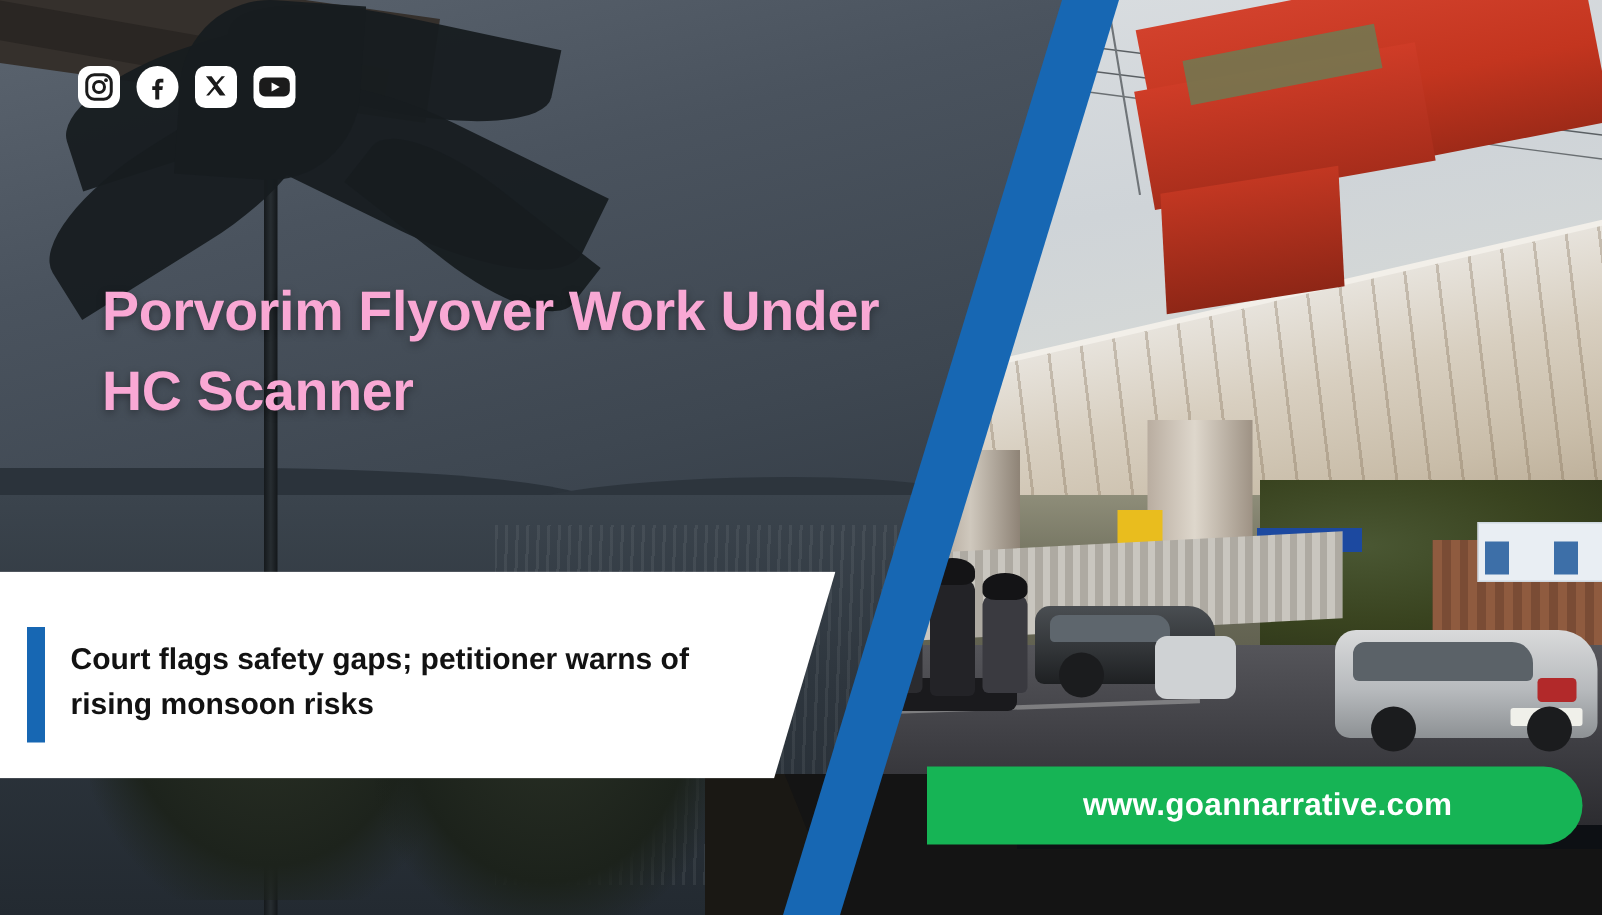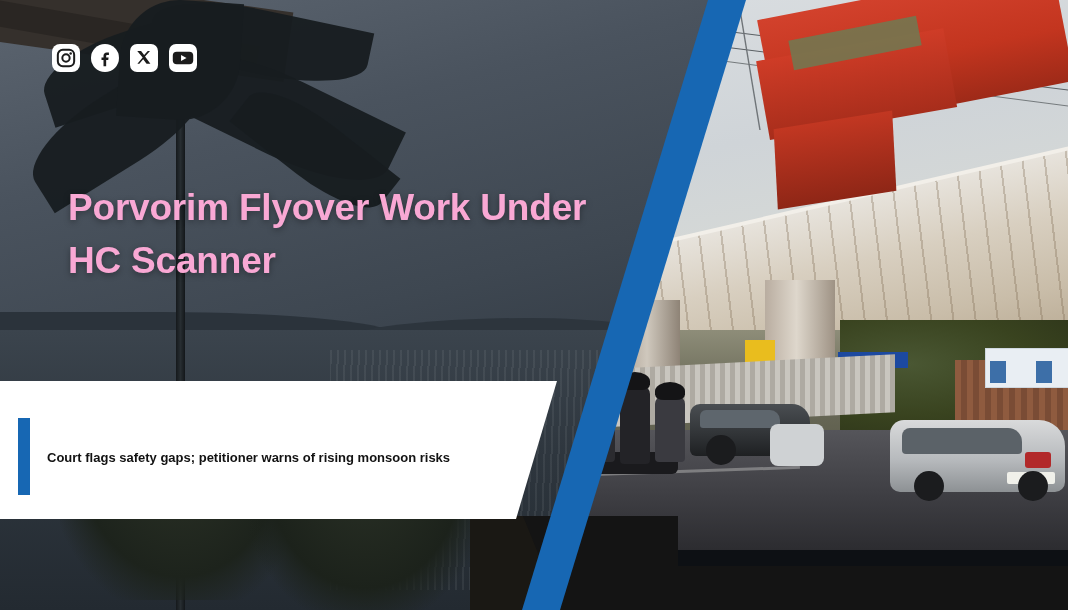--- a/index.html
+++ b/index.html
@@ -138,21 +138,21 @@
   }
 
   
   .sub-band{
     position:absolute;left:0;top:381px;width:600px;height:138px;background:#ffffff;
     clip-path:polygon(0 0, 557px 0, 516px 138px, 0 138px);
   }
   .sub-bar{position:absolute;left:18px;top:418px;width:12px;height:77px;background:#1767b3;}
   .sub-text{
     position:absolute;left:47px;top:425px;width:470px;
-    color:#121212;font-size:13px;line-height:1.52;font-weight:bold;margin-top:23px;
+    color:#121212;font-size:20px;line-height:1.52;font-weight:bold;
   }
 
   
   .url-pill{
     position:absolute;left:618px;top:511px;width:437px;height:52px;
     background:#16b455;border-radius:0 26px 26px 0;
     display:flex;align-items:center;
   }
   .url-text{margin-left:104px;color:#fff;font-size:21px;font-weight:bold;letter-spacing:.2px;}
   .logo{
@@ -277,15 +277,18 @@
       </svg>
     </div>
   </div>
 
   <div class="headline">Porvorim Flyover Work Under HC Scanner</div>
 
   <div class="sub-band"></div>
   <div class="sub-bar"></div>
   <div class="sub-text">Court flags safety gaps; petitioner warns of rising monsoon risks</div>
 
+  <div class="url-pill">
+    <span class="url-text">www.goannarrative.com</span>
+  </div>
 
 
 </div>
 
 </body></html>

